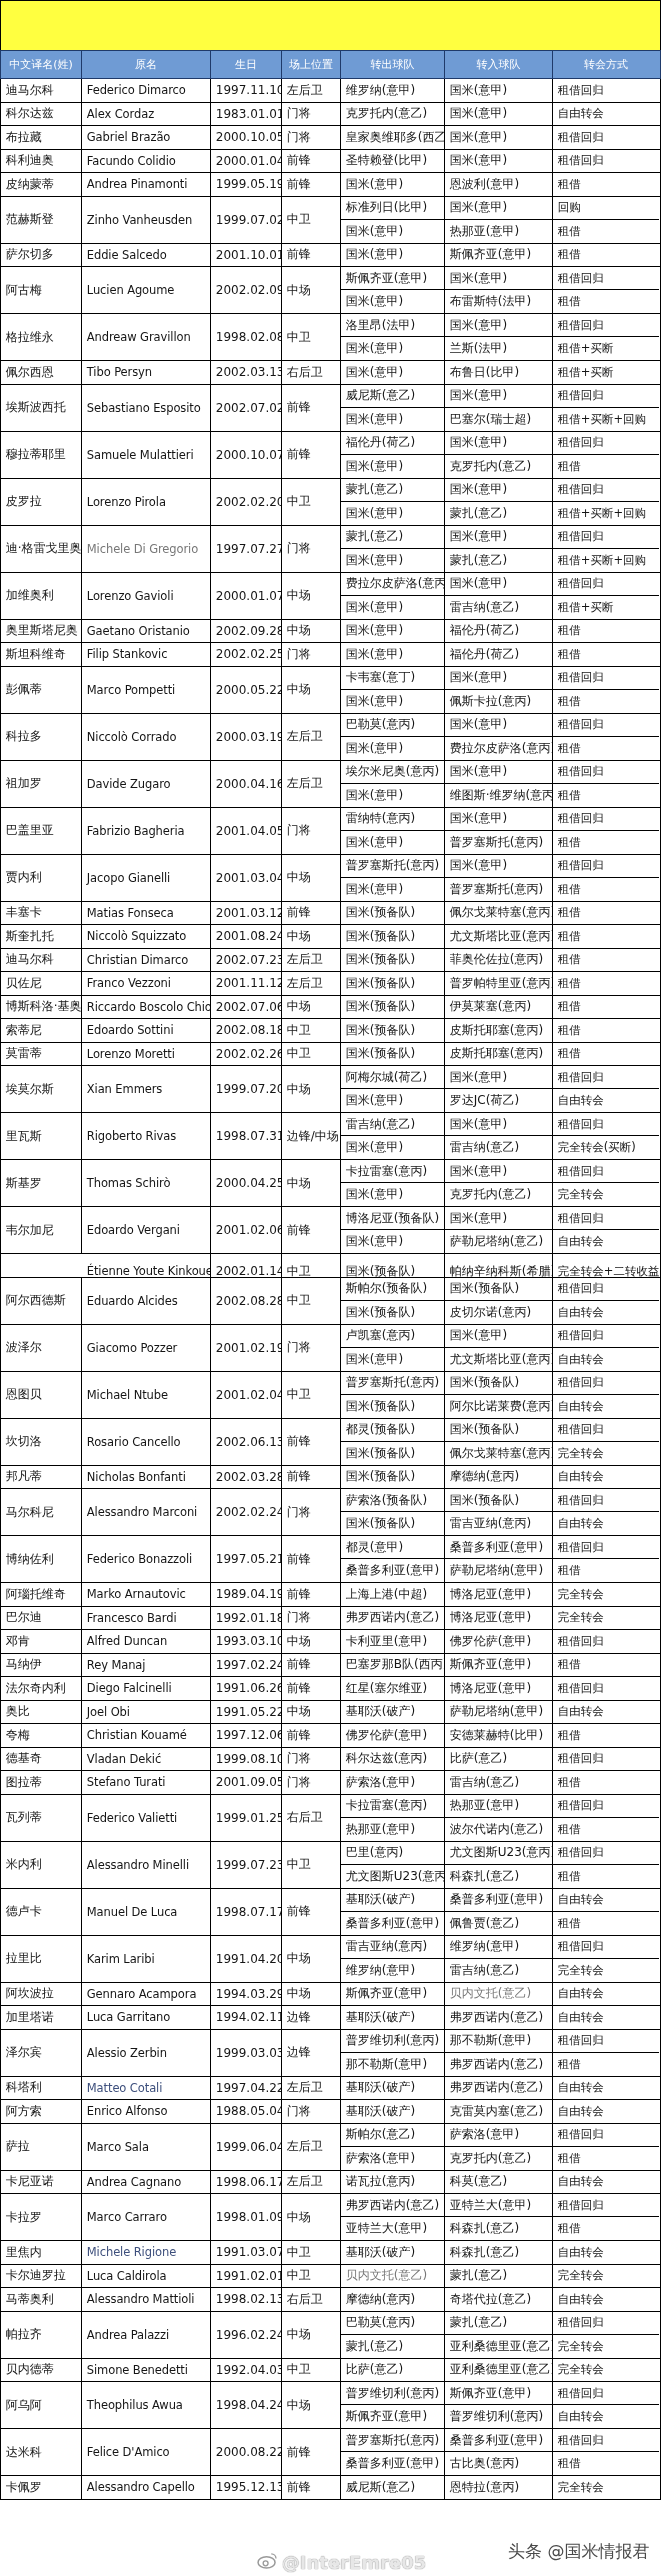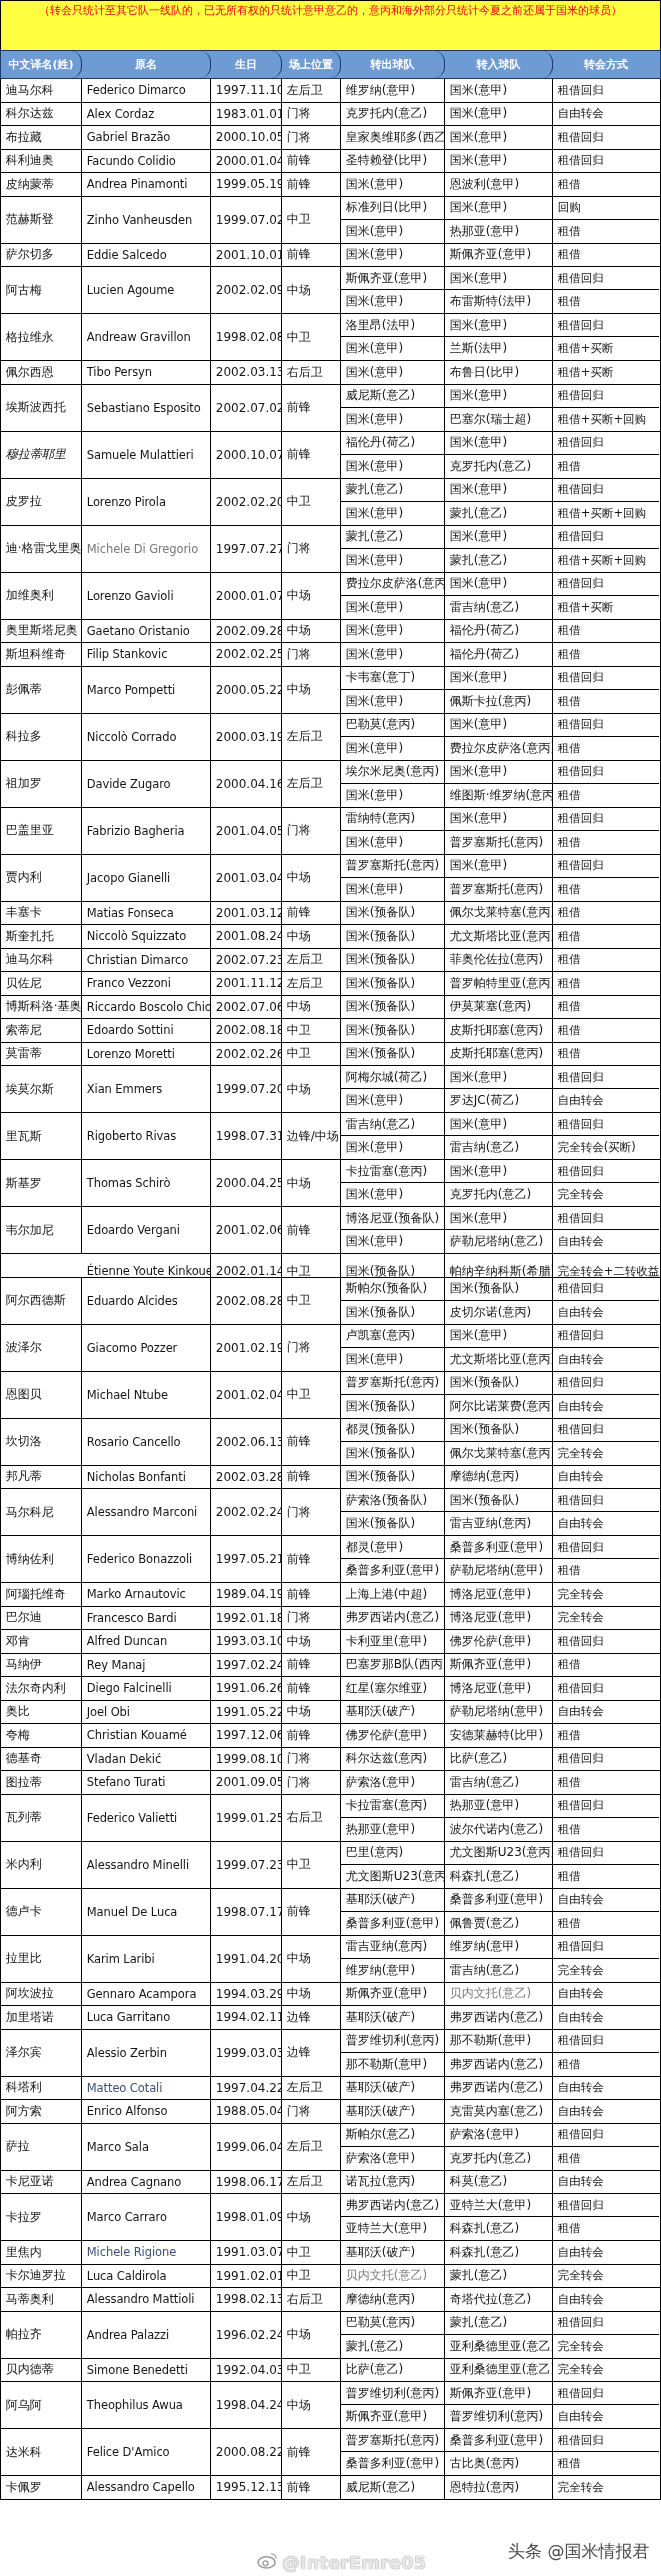--- a/index.html
+++ b/index.html
@@ -24,22 +24,22 @@
     text-align: center; color: var(--title-text);
   }
   .title { font-weight: bold; font-size: 15.3px; line-height: 19px; padding-top: 8.6px; }
   .subtitle { font-size: 11px; line-height: 15.3px; margin-top: 1.9px; white-space: nowrap; }
   .header-row {
     display: grid; grid-template-columns: var(--cols); height: 29px;
     background: var(--header-bg); border: 1px solid var(--header-border);
   }
   .header-row .hcell {
     display: flex; align-items: center; justify-content: center;
-    color: var(--header-text); font-weight: bold; font-size: 11px;
-    border-right: 1px solid var(--header-border); white-space: nowrap; border-radius: 11px;
+    color: var(--header-text); font-weight: normal; font-size: 11px;
+    border-right: 1px solid var(--header-border); white-space: nowrap;
   }
   .header-row .hcell:last-child { border-right: none; }
   .section {
     height: 28px; border-left: 1px solid #000; border-right: 1px solid #000; border-bottom: 1px solid #000;
     color: var(--section-text); font-weight: bold; font-size: 13px;
     display: flex; align-items: center; padding-left: 3.8px; white-space: nowrap;
   }
   .player {
     display: grid; grid-template-columns: var(--cols);
     border-left: 1px solid #000; border-right: 1px solid #000; border-bottom: 1px solid #000;
@@ -62,21 +62,20 @@
   }
   .wm-toutiao {
     position: absolute; left: 508px; top: 2540px; font-size: 17px; color: #4a4a4a;
     text-shadow: 0 0 1.9px #fff, 0 0 1.9px #fff, 0 0 1.9px #fff; white-space: nowrap;
   }
 </style>
 </head>
 <body>
 
 <div class="title-band">
-  <div class="subtitle">（转会只统计至其它队一线队的，已无所有权的只统计意甲意乙的，意丙和海外部分只统计今夏之前还属于国米的球员）</div>
 </div>
 
 <div class="header-row">
   <div class="hcell">中文译名(姓)</div>
   <div class="hcell">原名</div>
   <div class="hcell">生日</div>
   <div class="hcell">场上位置</div>
   <div class="hcell">转出球队</div>
   <div class="hcell">转入球队</div>
   <div class="hcell">转会方式</div>
@@ -188,21 +187,21 @@
       <div class="cell" style="grid-area: 1 / 3 / span 2;">2002.07.02</div>
       <div class="cell" style="grid-area: 1 / 4 / span 2;">前锋</div>
       <div class="cell sub-first" style="grid-area: 1 / 5;">威尼斯(意乙)</div>
       <div class="cell sub-first" style="grid-area: 1 / 6;">国米(意甲)</div>
       <div class="cell type last-col sub-first" style="grid-area: 1 / 7;">租借回归</div>
       <div class="cell" style="grid-area: 2 / 5;">国米(意甲)</div>
       <div class="cell" style="grid-area: 2 / 6;">巴塞尔(瑞士超)</div>
       <div class="cell type last-col" style="grid-area: 2 / 7;">租借+买断+回购</div>
     </div>
     <div class="player" style="height: calc(var(--rh) * 2); grid-template-rows: repeat(2, 1fr);">
-      <div class="cell" style="grid-area: 1 / 1 / span 2; font-style: italic;">穆拉蒂耶里</div>
+      <div class="cell" style="grid-area: 1 / 1 / span 2;">穆拉蒂耶里</div>
       <div class="cell orig" style="grid-area: 1 / 2 / span 2;">Samuele Mulattieri</div>
       <div class="cell" style="grid-area: 1 / 3 / span 2;">2000.10.07</div>
       <div class="cell" style="grid-area: 1 / 4 / span 2;">前锋</div>
       <div class="cell sub-first" style="grid-area: 1 / 5;">福伦丹(荷乙)</div>
       <div class="cell sub-first" style="grid-area: 1 / 6;">国米(意甲)</div>
       <div class="cell type last-col sub-first" style="grid-area: 1 / 7;">租借回归</div>
       <div class="cell" style="grid-area: 2 / 5;">国米(意甲)</div>
       <div class="cell" style="grid-area: 2 / 6;">克罗托内(意乙)</div>
       <div class="cell type last-col" style="grid-area: 2 / 7;">租借</div>
     </div>

